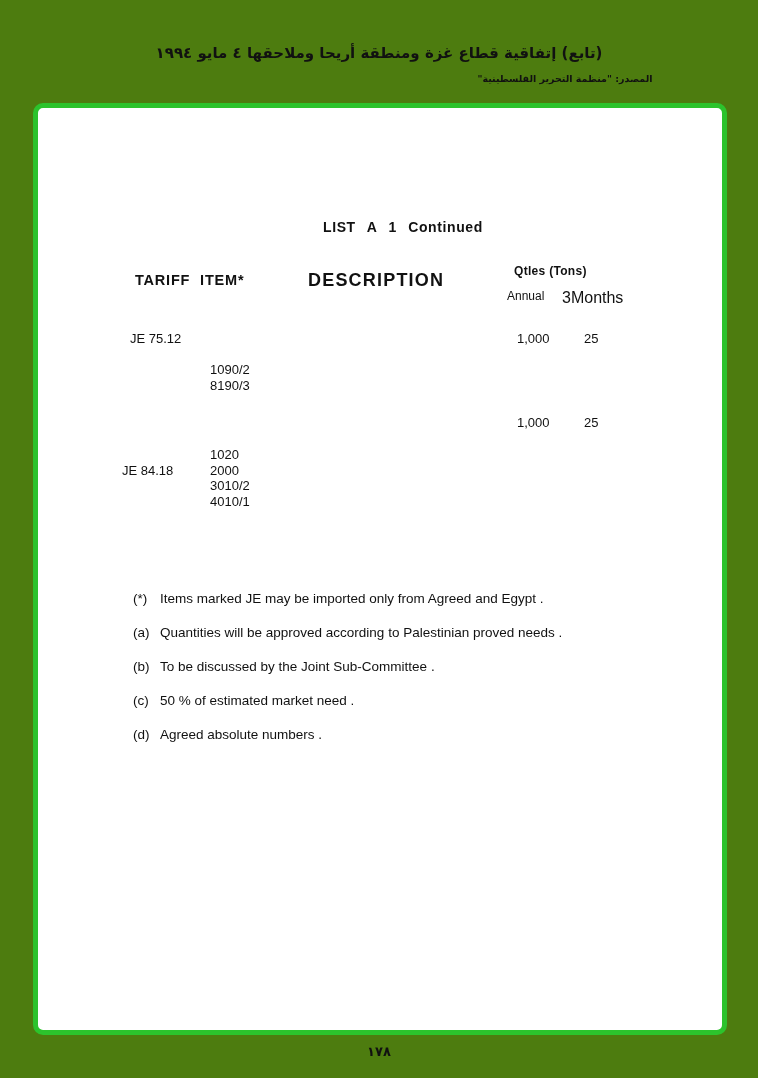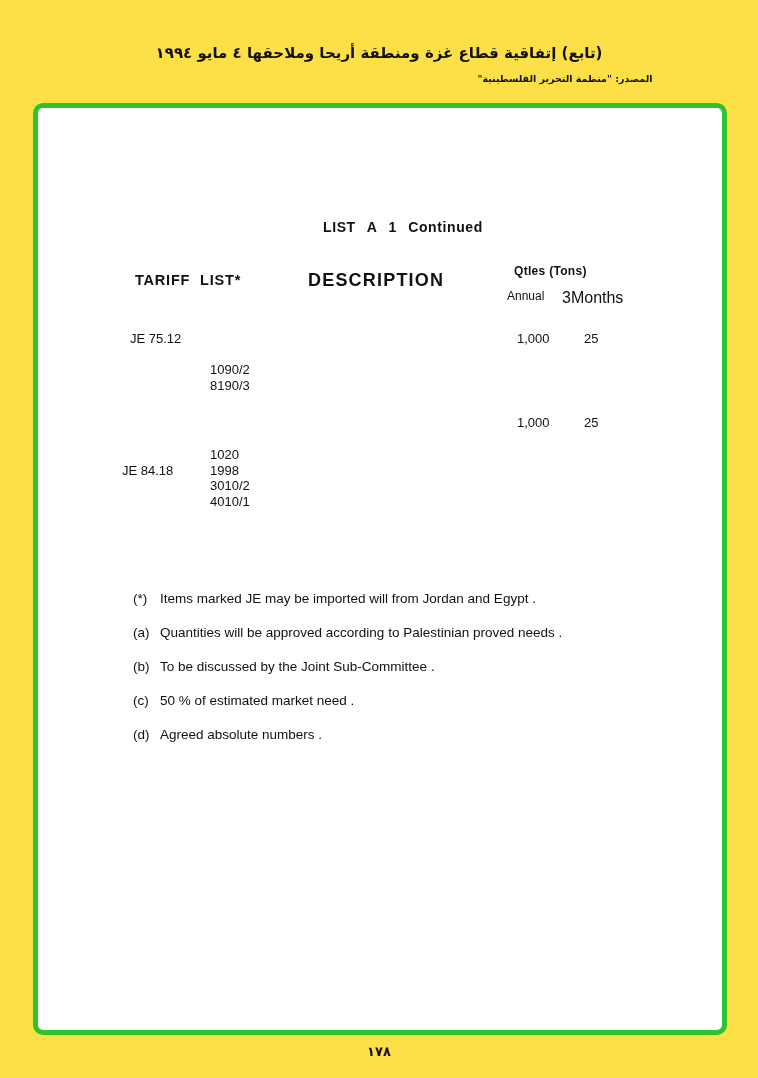--- a/index.html
+++ b/index.html
@@ -2,21 +2,21 @@
 <html><head>
 <meta charset="utf-8">
 <style>
   * { margin: 0; padding: 0; box-sizing: border-box; }
   html, body {
     width: 758px; height: 1078px;
     background: #ffffff;
     font-family: "Liberation Sans", sans-serif;
     color: #111111;
   }
-  .page { position: relative; width: 758px; height: 1078px; background: #fde047; overflow: hidden; }
+  .page { position: relative; width: 758px; height: 1078px; background: #4d7c0f; overflow: hidden; }
 
   .ar { font-family: "DejaVu Sans", sans-serif; direction: rtl; unicode-bidi: embed; }
 
   .header-title {
     position: absolute; top: 44px; left: 0; width: 100%;
     text-align: center; font-weight: bold; font-size: 15px; letter-spacing: 0.5px;
   }
   .header-source {
     position: absolute; top: 73px; left: 440px; width: 250px;
     text-align: center; font-weight: bold; font-size: 9.5px;
@@ -73,47 +73,47 @@
 
 <div class="page">
 
   <div class="header-title ar">(تابع) إتفاقية قطاع غزة ومنطقة أريحا وملاحقها ٤ مايو ١٩٩٤</div>
   <div class="header-source ar">المصدر:  "منظمة التحرير الفلسطينية"</div>
 
   <div class="green-box"></div>
 
   <div class="abs list-title">LIST A 1 Continued</div>
 
-  <div class="abs col-tariff">TARIFF LIST*</div>
+  <div class="abs col-tariff">TARIFF ITEM*</div>
   <div class="abs col-desc">DESCRIPTION</div>
   <div class="abs col-qty">Qtles (Tons)</div>
   <div class="abs col-annual">Annual</div>
   <div class="abs col-months">3Months</div>
 
   <div class="abs cell r0-tariff">JE 75.12</div>
   <div class="abs cell r0-annual">1,000</div>
   <div class="abs cell r0-months">25</div>
   <div class="abs r0-items">
     <div class="item-line">1090/2</div>
     <div class="item-line">8190/3</div>
   </div>
 
   <div class="abs cell r1-tariff">JE 84.18</div>
   <div class="abs cell r1-annual">1,000</div>
   <div class="abs cell r1-months">25</div>
   <div class="abs r1-items">
     <div class="item-line">1020</div>
-    <div class="item-line">1998</div>
+    <div class="item-line">2000</div>
     <div class="item-line">3010/2</div>
     <div class="item-line">4010/1</div>
   </div>
 
   <div class="abs footnote fn0">
     <span class="fn-marker">(*)</span>
-    <span class="fn-text">Items marked JE may be imported will from Jordan and Egypt .</span>
+    <span class="fn-text">Items marked JE may be imported only from Agreed and Egypt .</span>
   </div>
   <div class="abs footnote fn1">
     <span class="fn-marker">(a)</span>
     <span class="fn-text">Quantities will be approved according to Palestinian proved  needs .</span>
   </div>
   <div class="abs footnote fn2">
     <span class="fn-marker">(b)</span>
     <span class="fn-text">To be discussed by the Joint Sub-Committee .</span>
   </div>
   <div class="abs footnote fn3">

